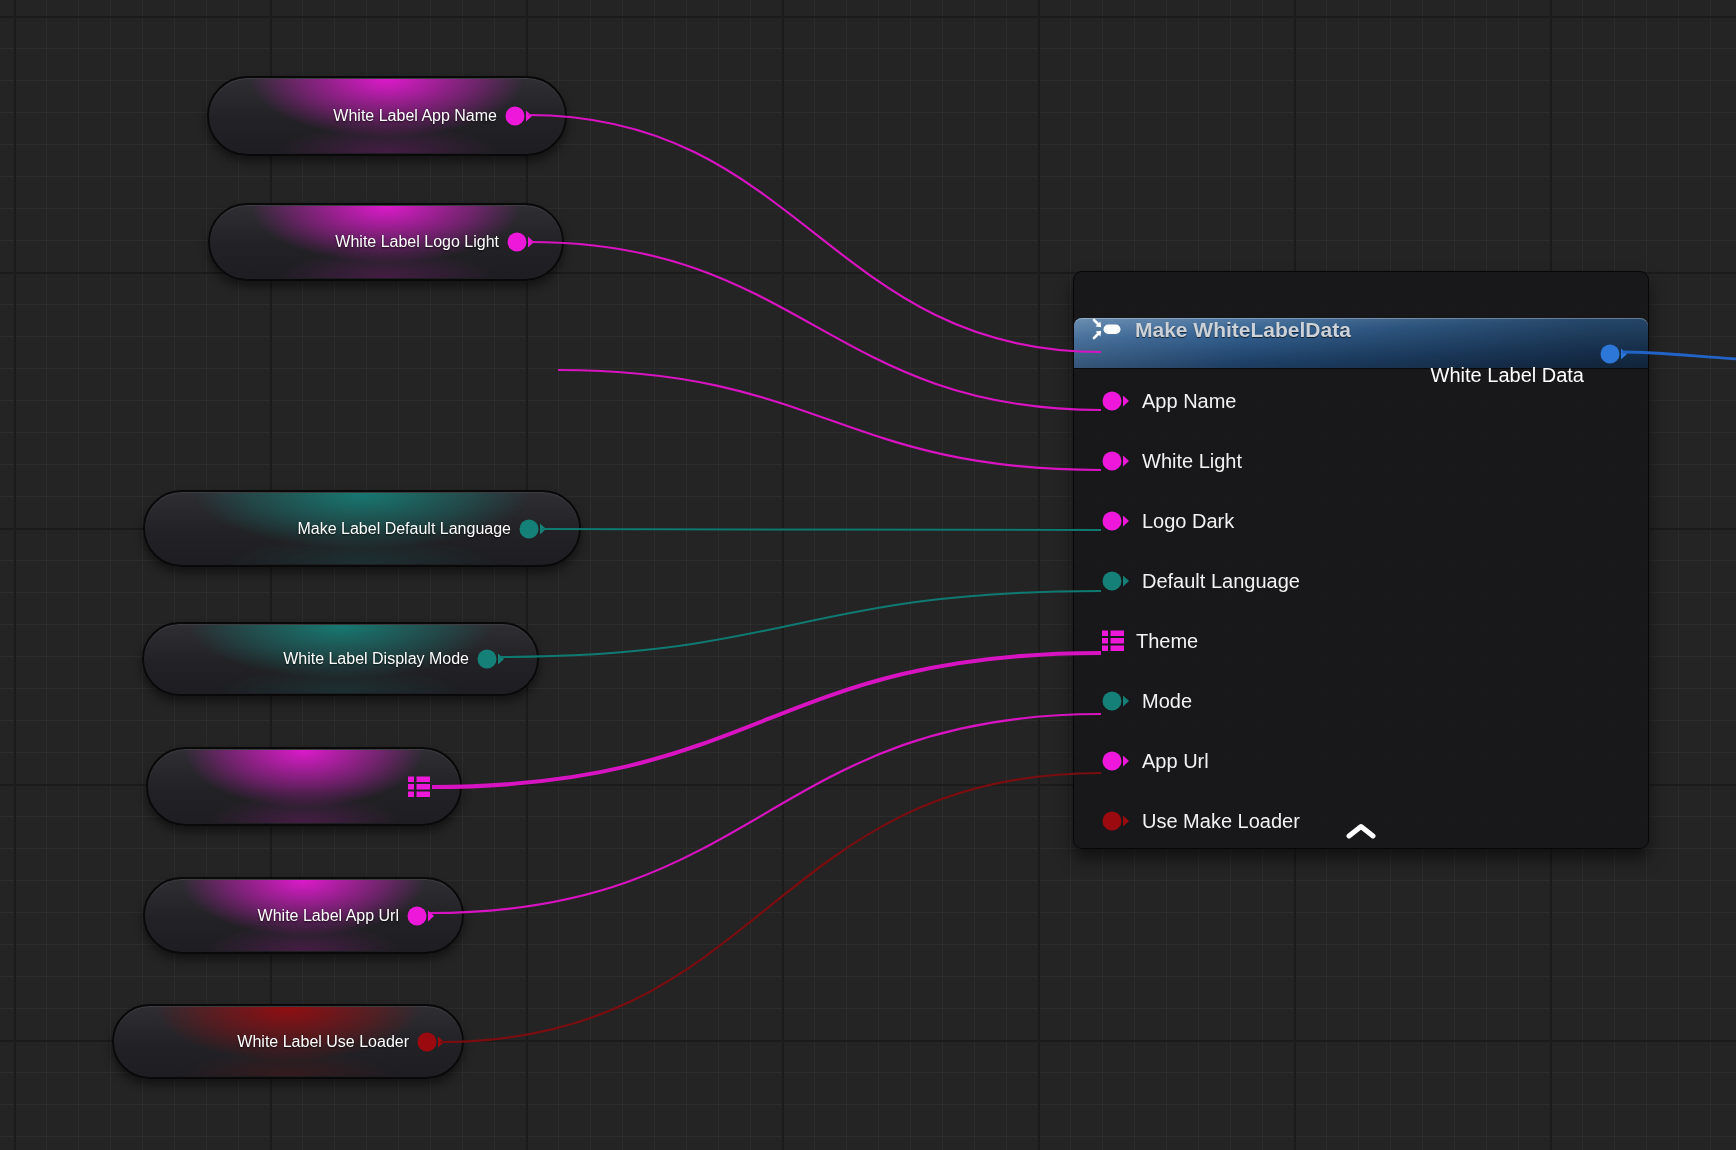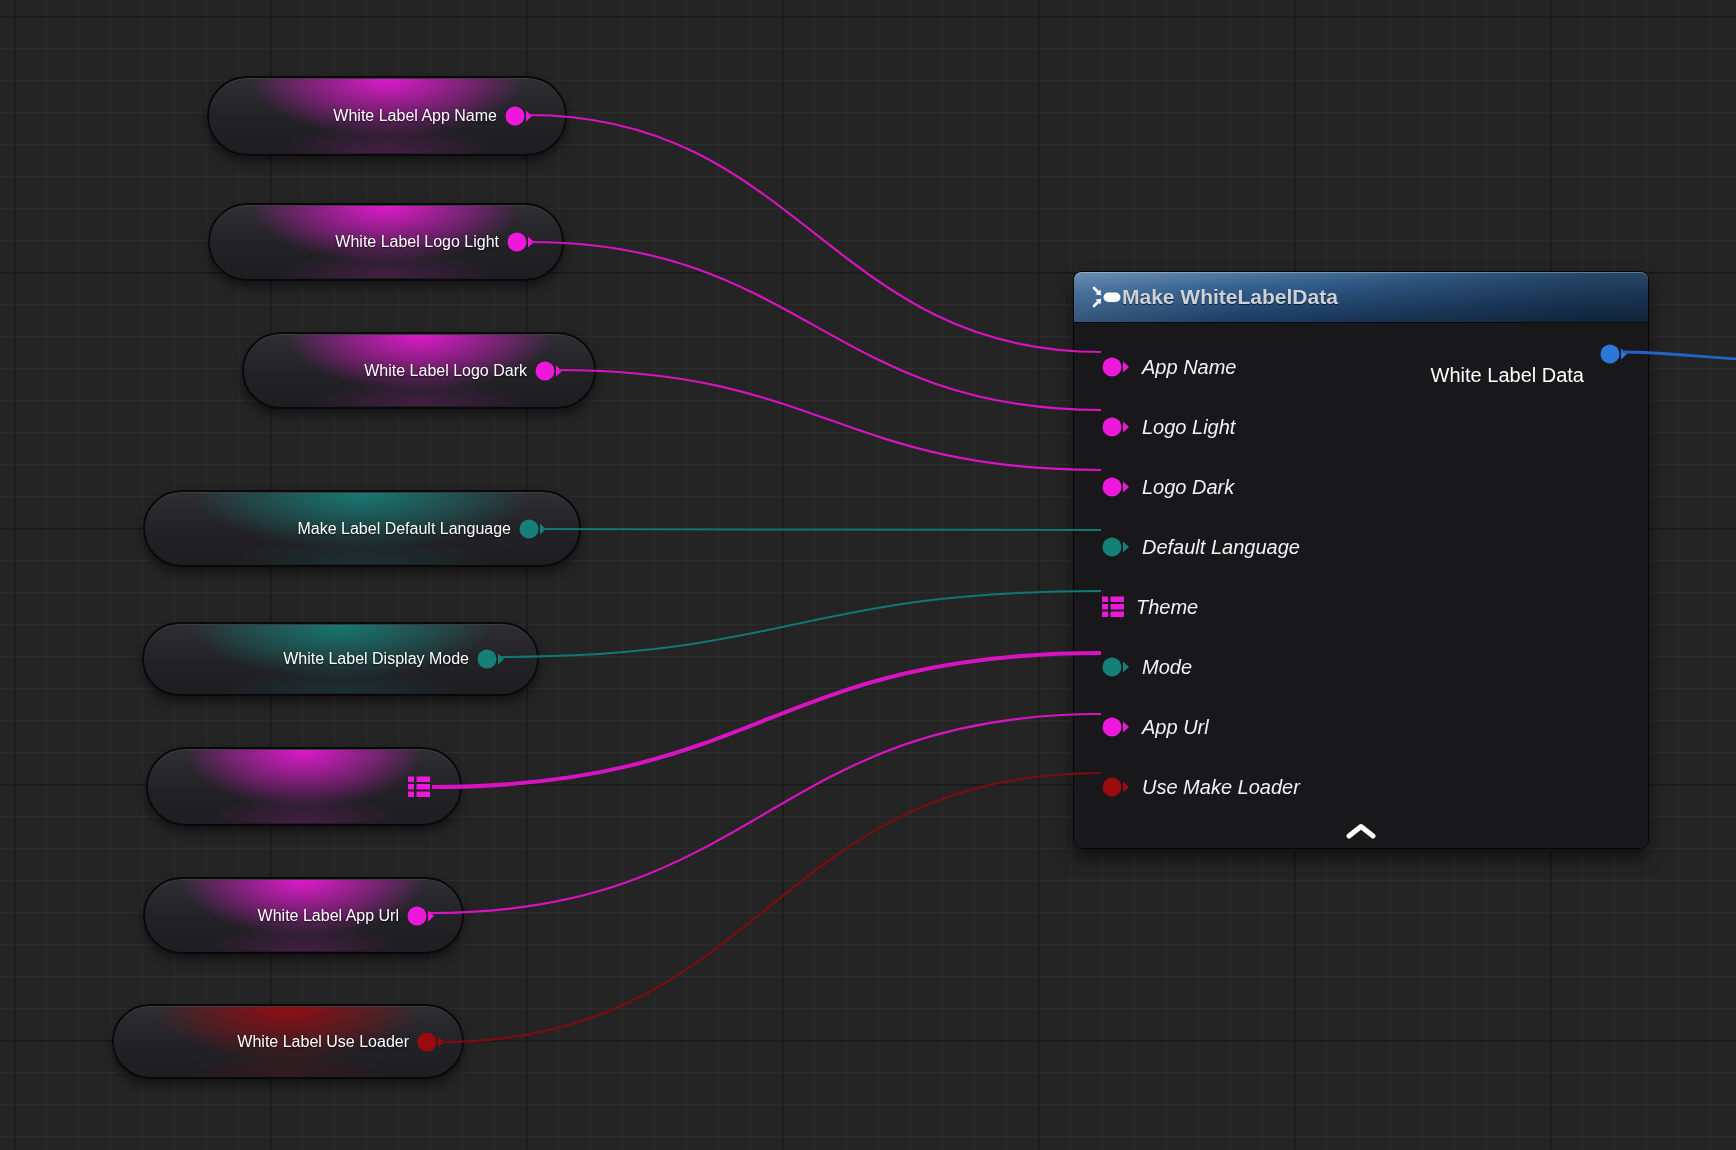--- a/index.html
+++ b/index.html
@@ -43,27 +43,27 @@
     border-radius:9px;
     box-shadow:0 10px 16px rgba(0,0,0,0.5);
   }
   .make-header{
     height:50px;border-radius:8px 8px 0 0;
     background:
       linear-gradient(90deg, rgba(255,255,255,0.10) 0%, rgba(255,255,255,0) 30%, rgba(0,0,0,0.28) 90%),
       linear-gradient(178deg,#5b82a9 0%,#33608f 30%,#1e4067 72%,#17314f 100%);
     box-shadow:inset 0 1px 0 rgba(255,255,255,0.28);
     border-bottom:1px solid #0a0a0c;
-    display:flex;align-items:center;padding:0 0 0 18px;
+    display:flex;gap:13px;padding:0 0 0 18px;margin-top:46px;
   }
   .make-title{
     color:#ccd2d8;font-size:21px;font-weight:bold;white-space:nowrap;
     text-shadow:0 1px 1px rgba(0,0,0,0.65);
   }
-  .make-rows{padding-top:14px;font-style:italic;}
+  .make-rows{padding-top:2px;}
   .mrow{height:60px;display:flex;align-items:center;gap:12px;padding-left:28px;}
   .mlabel{color:#f2f2f2;font-size:20px;white-space:nowrap;}
   .orow{position:absolute;top:52px;height:60px;left:0;right:0;}
   .olabel{
     position:absolute;right:64px;top:0;bottom:0;display:flex;align-items:center;
     color:#ffffff;font-size:20px;white-space:nowrap;margin-top:42px;
   }
   .opin{position:absolute;left:526px;top:50%;transform:translateY(-50%);}
   .chev{
     position:absolute;left:50%;bottom:5px;transform:translateX(-50%);
@@ -99,28 +99,20 @@
 
   <div class="getter" style="left:208px;top:203px;width:352px;height:74px">
     <div class="glow" style="background: radial-gradient(45% 55% at 50% 100%, rgba(238, 24, 218, 0.19), transparent 70%), radial-gradient(52% 105% at 50% 0%, rgba(238, 24, 218, 0.91) 0%, rgba(238, 24, 218, 0.35) 48%, transparent 75%);"></div>
     <span class="glabel" style="right:63px">White Label Logo Light</span>
     <svg class="gpin" style="left:297px" width="28" height="20" viewBox="0 0 28 20">
       <circle class="pf" cx="10" cy="10" r="9.5" fill="#ee18da"></circle>
         <path class="pf" d="M21 4.5 L27 10 L21 15.5 Z" fill="#ee18da"></path>
     </svg>
   </div>
 
-  <div class="getter" style="left:242px;top:332px;width:350px;height:73px">
-    <div class="glow" style="background: radial-gradient(45% 55% at 50% 100%, rgba(238, 24, 218, 0.19), transparent 70%), radial-gradient(52% 105% at 50% 0%, rgba(238, 24, 218, 0.91) 0%, rgba(238, 24, 218, 0.35) 48%, transparent 75%);"></div>
-    <span class="glabel" style="right:67px">White Label Logo Dark</span>
-    <svg class="gpin" style="left:291px" width="28" height="20" viewBox="0 0 28 20">
-      <circle class="pf" cx="10" cy="10" r="9.5" fill="#ee18da"></circle>
-        <path class="pf" d="M21 4.5 L27 10 L21 15.5 Z" fill="#ee18da"></path>
-    </svg>
-  </div>
 
   <div class="getter" style="left:143px;top:490px;width:434px;height:73px">
     <div class="glow" style="background: radial-gradient(45% 55% at 50% 100%, rgba(21, 128, 120, 0.19), transparent 70%), radial-gradient(52% 105% at 50% 0%, rgba(21, 128, 120, 0.91) 0%, rgba(21, 128, 120, 0.35) 48%, transparent 75%);"></div>
     <span class="glabel" style="right:68px">Make Label Default Language</span>
     <svg class="gpin" style="left:374px" width="28" height="20" viewBox="0 0 28 20">
       <circle class="pf" cx="10" cy="10" r="9.5" fill="#158078"></circle>
         <path class="pf" d="M21 4.5 L27 10 L21 15.5 Z" fill="#158078"></path>
     </svg>
   </div>
 
@@ -182,21 +174,21 @@
           <circle class="pf" cx="10" cy="10" r="9.5" fill="#ee18da"></circle>
             <path class="pf" d="M21 4.5 L27 10 L21 15.5 Z" fill="#ee18da"></path>
           </svg>
         <span class="mlabel">App Name</span>
       </div>
       <div class="mrow">
         <svg width="28" height="20" viewBox="0 0 28 20">
           <circle class="pf" cx="10" cy="10" r="9.5" fill="#ee18da"></circle>
             <path class="pf" d="M21 4.5 L27 10 L21 15.5 Z" fill="#ee18da"></path>
           </svg>
-        <span class="mlabel">Logo Light</span>
+        <span class="mlabel">White Light</span>
       </div>
       <div class="mrow">
         <svg width="28" height="20" viewBox="0 0 28 20">
           <circle class="pf" cx="10" cy="10" r="9.5" fill="#ee18da"></circle>
             <path class="pf" d="M21 4.5 L27 10 L21 15.5 Z" fill="#ee18da"></path>
           </svg>
         <span class="mlabel">Logo Dark</span>
       </div>
       <div class="mrow">
         <svg width="28" height="20" viewBox="0 0 28 20">

